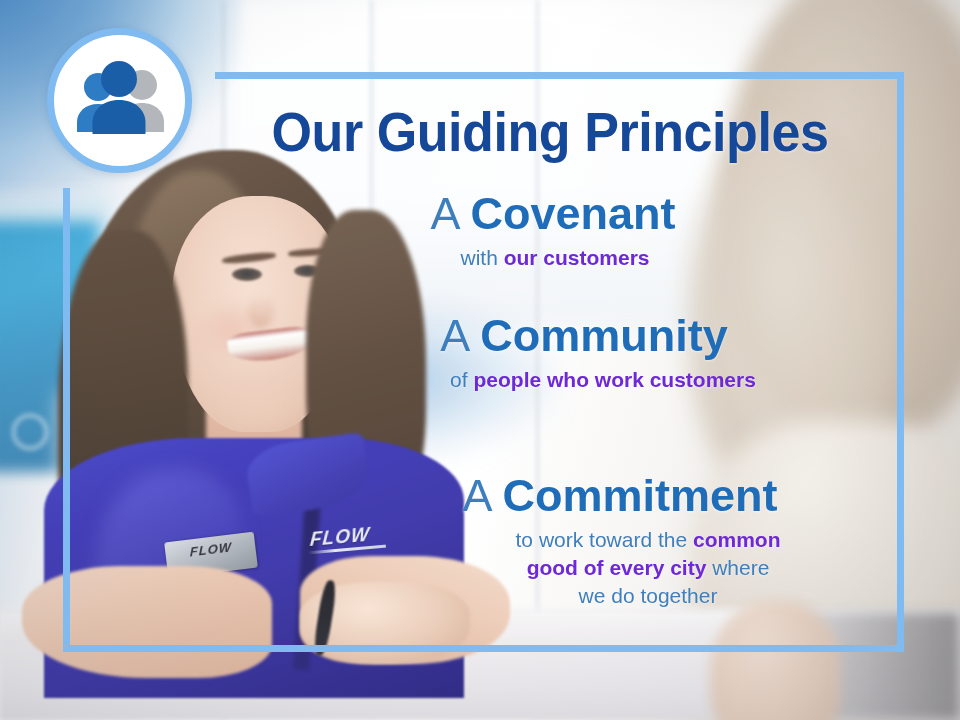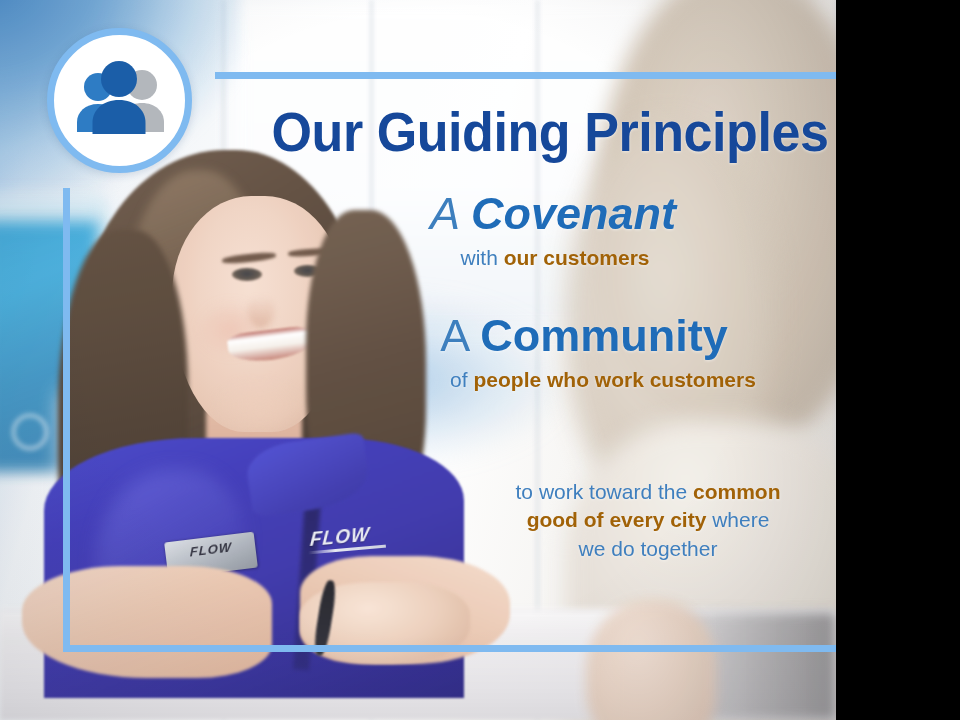--- a/index.html
+++ b/index.html
@@ -1,20 +1,20 @@
 <!DOCTYPE html>
 <html><head>
 <meta charset="utf-8">
 <title>Our Guiding Principles</title>
 <style>
   html,body{margin:0;padding:0;background:#000;}
   body{font-family:"Liberation Sans","DejaVu Sans",sans-serif;}
 
   #stage{
-    position:relative;width:836px;height:720px;overflow:hidden;
+    position:relative;width:960px;height:720px;overflow:hidden;
     background:#eef2f6;
   }
 
   
   .photo{position:absolute;inset:0;overflow:hidden;}
 
   
   .bg-base{
     position:absolute;inset:0;
     background:
@@ -282,23 +282,23 @@
     font-size:45px;line-height:1.06;color:#2b76c0;
     text-shadow:0 1px 3px rgba(255,255,255,.5);white-space:nowrap;
   }
   .head .art{font-weight:400;color:#3d7fbe;}
   .head .noun{font-weight:700;color:#1f6cb8;}
 
   .sub{
     font-size:21px;line-height:1.35;color:#3f7fbe;margin-top:6px;
     text-shadow:0 1px 3px rgba(255,255,255,.5);
   }
-  .sub b{font-weight:700;color:#a16207;}
-
-  .p1 .head{padding-left:6px;font-style:italic;}
+  .sub b{font-weight:700;color:#6d28d9;}
+
+  .p1 .head{padding-left:6px;}
   .p1 .sub{padding-left:10px;}
   .p2 .head{padding-left:68px;}
   .p2 .sub{padding-left:106px;}
   .p3 .head{padding-left:140px;}
   .p3 .sub{padding-left:196px;}
 </style>
 </head>
 <body>
 
 <div id="stage">
@@ -392,17 +392,20 @@
     </div>
 
     <div class="principle p2">
       <div class="head">
         <span class="art">A </span><span class="noun">Community</span>
       </div>
       <div class="sub"><span>of </span><b>people who work customers</b><br></div>
     </div>
 
     <div class="principle p3">
+      <div class="head">
+        <span class="art">A </span><span class="noun">Commitment</span>
+      </div>
       <div class="sub"><span>to work toward the </span><b>common</b><br><b>good of every city</b><span> where</span><br><span>we do together</span></div>
     </div>
   </div>
 
 </div>
 
 </body></html>

